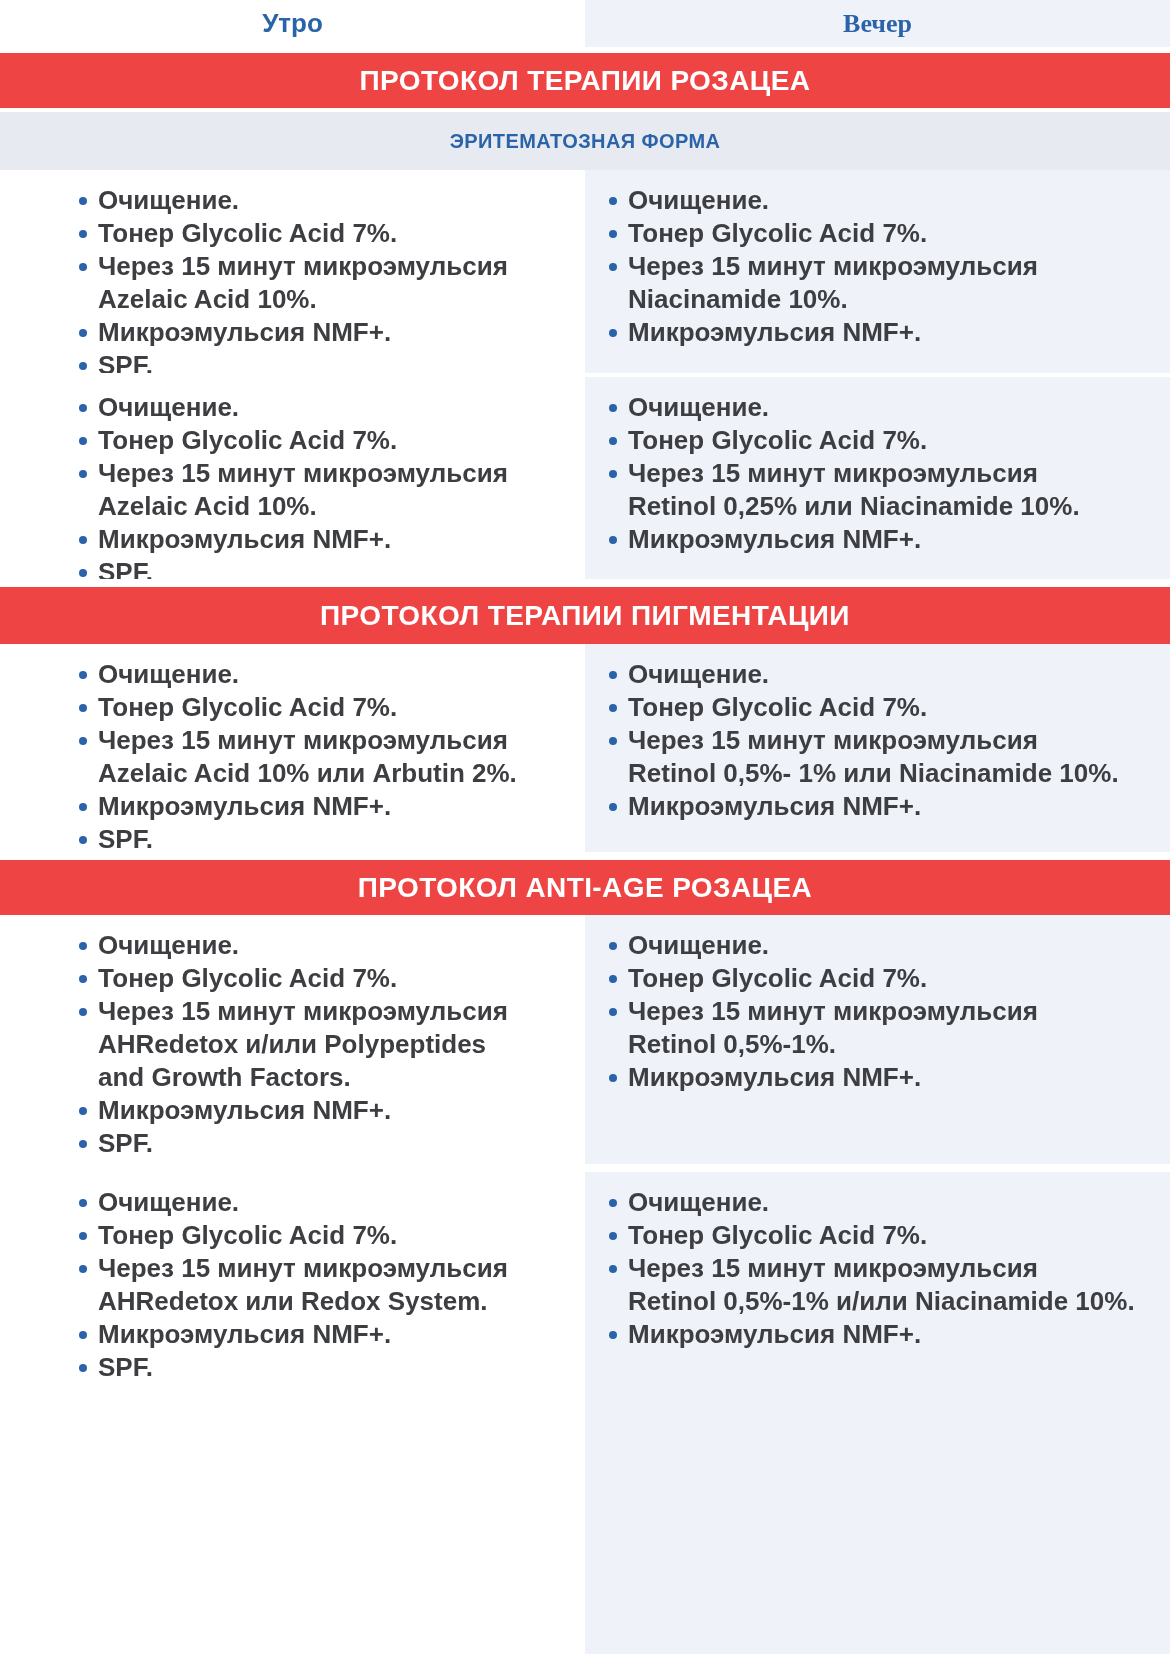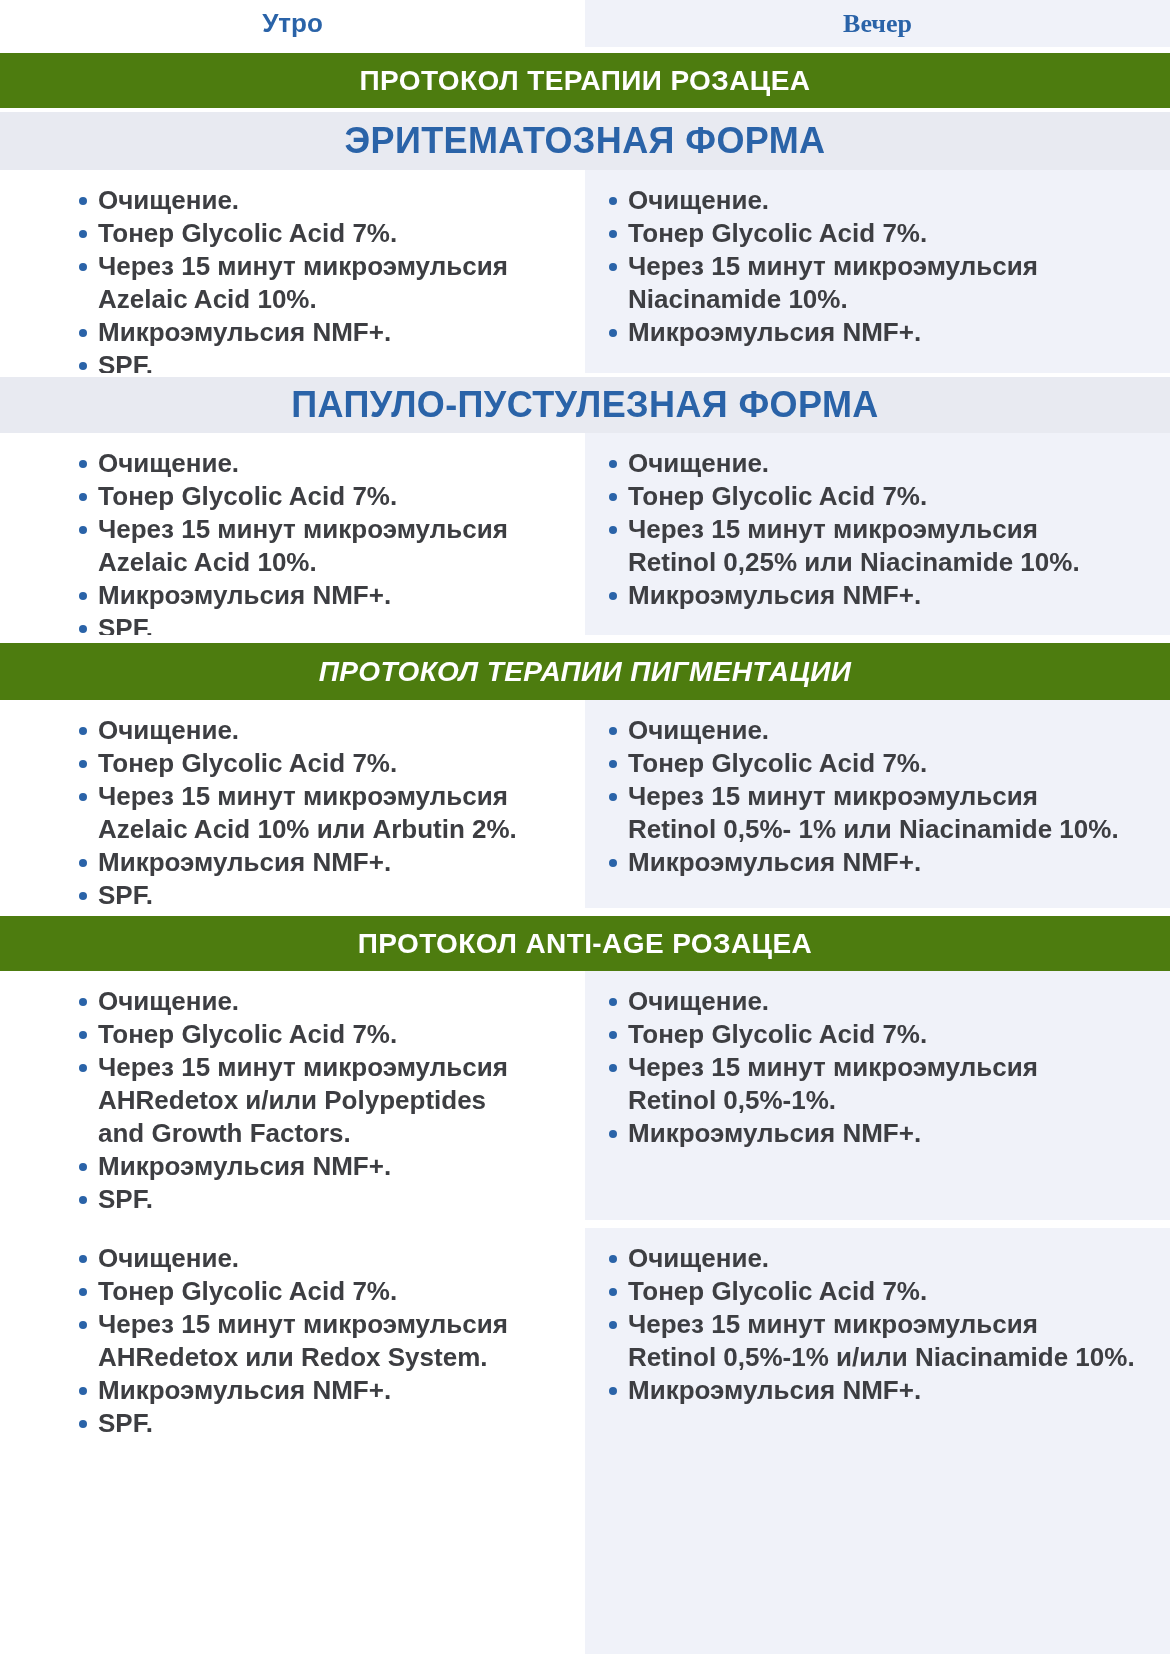--- a/index.html
+++ b/index.html
@@ -42,33 +42,33 @@
   
   .banner {
     display: flex;
     align-items: center;
     justify-content: center;
     text-align: center;
     font-weight: bold;
     letter-spacing: 0.4px;
   }
   .banner.dark {
-    background: #4d7c0f;
+    background: #ef4444;
     color: #ffffff;
     font-size: 28px;
   }
   .banner.light {
     background: #e8eaf1;
     color: #2a63a8;
-    font-size: 36px;
+    font-size: 20px;
   }
   .b-dark1 { flex: 0 0 55px; }
   .b-light1 { flex: 0 0 58px; }
   .b-light2 { flex: 0 0 56px; }
-  .b-dark2 { flex: 0 0 57px; font-style: italic; }
+  .b-dark2 { flex: 0 0 57px; }
   .b-dark3 { flex: 0 0 55px; }
   .b-dark4 { flex: 0 0 55px; }
   
   .content {
     display: grid;
     grid-template-columns: 585px 585px;
     overflow: hidden;
   }
   .c1 { flex: 0 0 203px; }
   .c2 { flex: 0 0 202px; }
@@ -148,23 +148,20 @@
         <li>Тонер Glycolic Acid 7%.</li>
         <li>Через 15 минут микроэмульсия
 Niacinamide 10%.</li>
         <li>Микроэмульсия NMF+.</li>
       </ul>
     </div>
   </div>
 
   <div class="gap g4"></div>
 
-  <div class="banner light b-light2">
-    <span>ПАПУЛО-ПУСТУЛЕЗНАЯ ФОРМА</span>
-  </div>
 
   <div class="content c2">
     <div class="cell morning">
       <ul class="steps">
         <li>Очищение.</li>
         <li>Тонер Glycolic Acid 7%.</li>
         <li>Через 15 минут микроэмульсия
 Azelaic Acid 10%.</li>
         <li>Микроэмульсия NMF+.</li>
         <li>SPF.</li>

